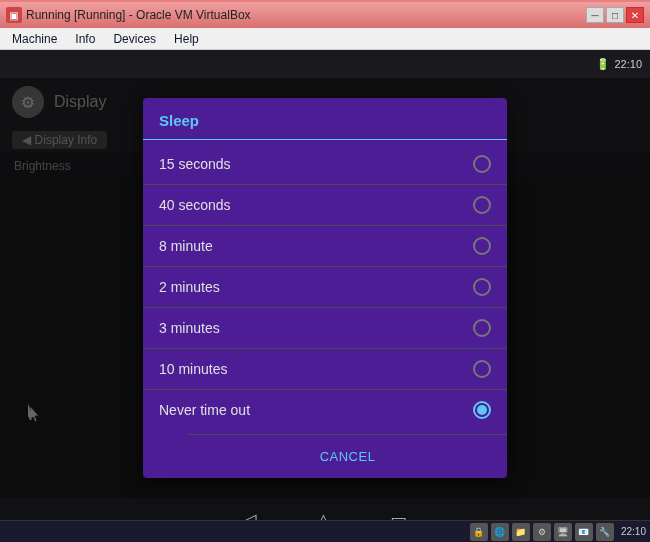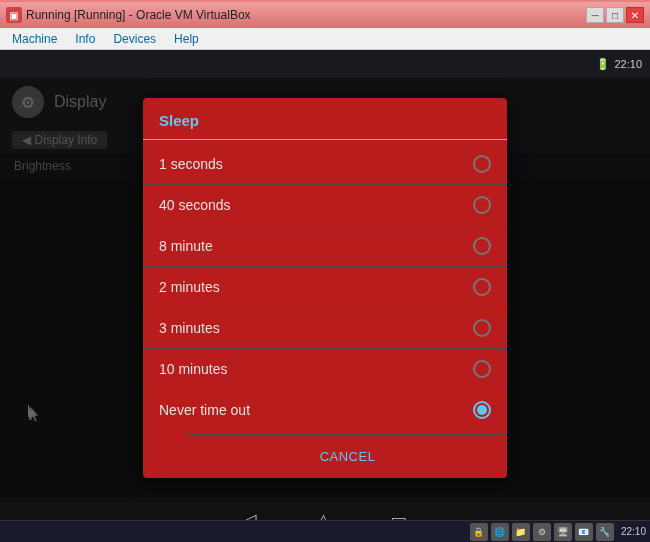--- a/index.html
+++ b/index.html
@@ -64,21 +64,21 @@
       height: 22px;
       display: flex;
       align-items: center;
       padding: 0 4px;
       gap: 2px;
       border-bottom: 1px solid #ccc;
     }
     .menu-item {
       padding: 2px 8px;
       font-size: 12px;
-      color: #0369a1;
+      color: #0f172a;
       cursor: pointer;
     }
 
     
     .vm-screen {
       width: 650px;
       height: 492px;
       background: #2a2a2e;
       position: relative;
       overflow: hidden;
@@ -167,21 +167,21 @@
       position: absolute;
       top: 0; left: 0; right: 0; bottom: 0;
       background: rgba(0,0,0,0.6);
       display: flex;
       align-items: center;
       justify-content: center;
       z-index: 10;
     }
 
     .dialog {
-      background: #b91c1c;
+      background: #4c1d95;
       border-radius: 4px;
       width: 364px;
       overflow: hidden;
       box-shadow: 0 4px 20px rgba(0,0,0,0.7);
     }
 
     .dialog-title {
       padding: 14px 16px 10px;
       color: #5bc8f5;
       font-size: 15px;
@@ -375,21 +375,21 @@
       </div>
     </div>
 
     <div class="section-label">Brightness</div>
 
     <div class="dialog-overlay">
       <div class="dialog">
         <div class="dialog-title">Sleep</div>
         <div class="dialog-options">
         <div class="dialog-option">
-              <span class="option-label">1 seconds</span>
+              <span class="option-label">15 seconds</span>
               <div class="radio-circle"></div>
             </div>
             <div class="dialog-option">
               <span class="option-label">40 seconds</span>
               <div class="radio-circle"></div>
             </div>
             <div class="dialog-option">
               <span class="option-label">8 minute</span>
               <div class="radio-circle"></div>
             </div>

